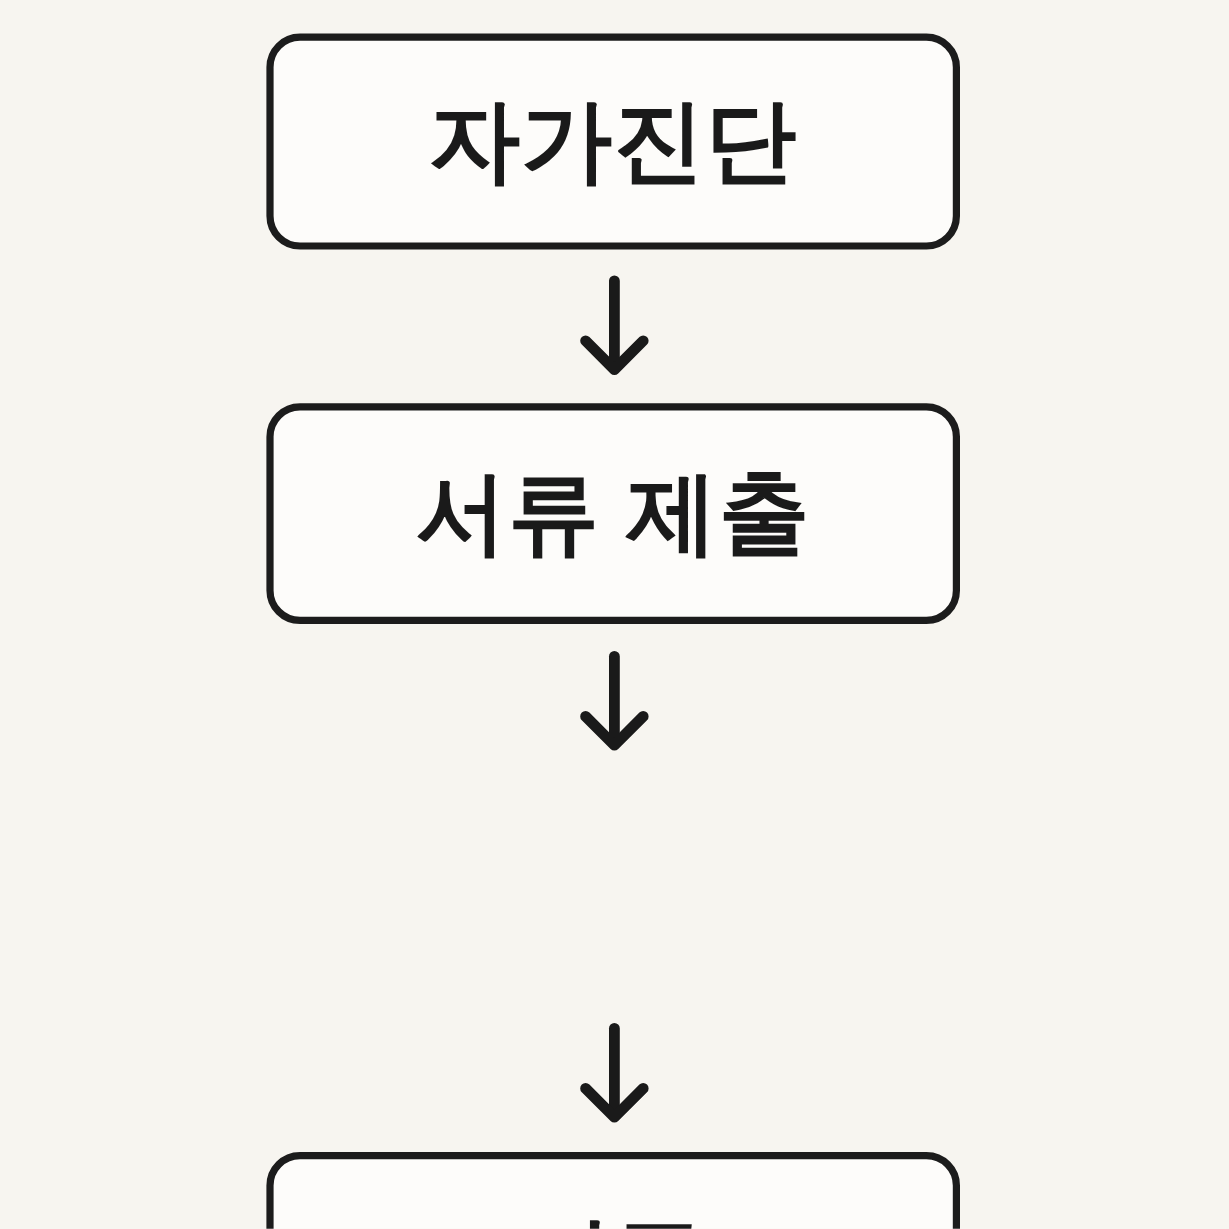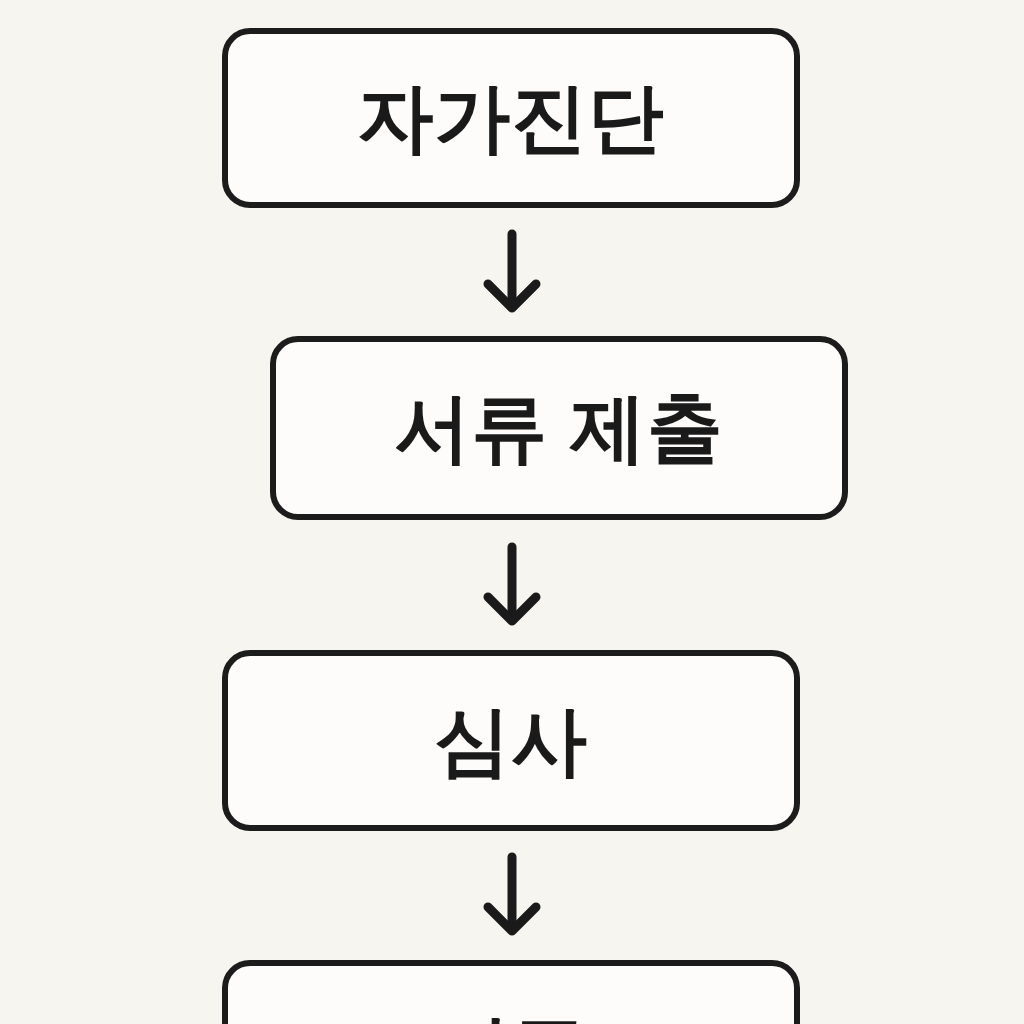--- a/index.html
+++ b/index.html
@@ -39,21 +39,21 @@
     font-weight: 700;
     color: #1a1a1a;
     letter-spacing: 0.01em;
     line-height: 1;
     white-space: nowrap;
     text-align: center;
   }
 
   
   .node-1 { top: 28px;  height: 180px; }
-  .node-2 { top: 336px; height: 184px; margin-left: 48px; }
+  .node-2 { top: 336px; height: 184px; }
   .node-3 { top: 650px; height: 181px; }
   .node-4 { top: 960px; height: 180px; }
 
   
   .arrow {
     position: absolute;
     left: 472px;
     width: 80px;
   }
   .arrow svg {
@@ -86,23 +86,20 @@
     <span class="node-label">서류 제출</span>
   </div>
 
   <div class="arrow arrow-2">
     <svg viewBox="0 0 80 82" xmlns="http://www.w3.org/2000/svg" aria-hidden="true">
       <line x1="40" y1="2" x2="40" y2="74" stroke="#1a1a1a" stroke-width="9" stroke-linecap="round"></line>
       <polyline points="16,52 40,76 64,52" fill="none" stroke="#1a1a1a" stroke-width="9" stroke-linecap="round" stroke-linejoin="round"></polyline>
     </svg>
   </div>
 
-  <div class="node-box node-3">
-    <span class="node-label">심사</span>
-  </div>
 
   <div class="arrow arrow-3">
     <svg viewBox="0 0 80 82" xmlns="http://www.w3.org/2000/svg" aria-hidden="true">
       <line x1="40" y1="2" x2="40" y2="74" stroke="#1a1a1a" stroke-width="9" stroke-linecap="round"></line>
       <polyline points="16,52 40,76 64,52" fill="none" stroke="#1a1a1a" stroke-width="9" stroke-linecap="round" stroke-linejoin="round"></polyline>
     </svg>
   </div>
 
   <div class="node-box node-4">
     <span class="node-label">지급</span>

